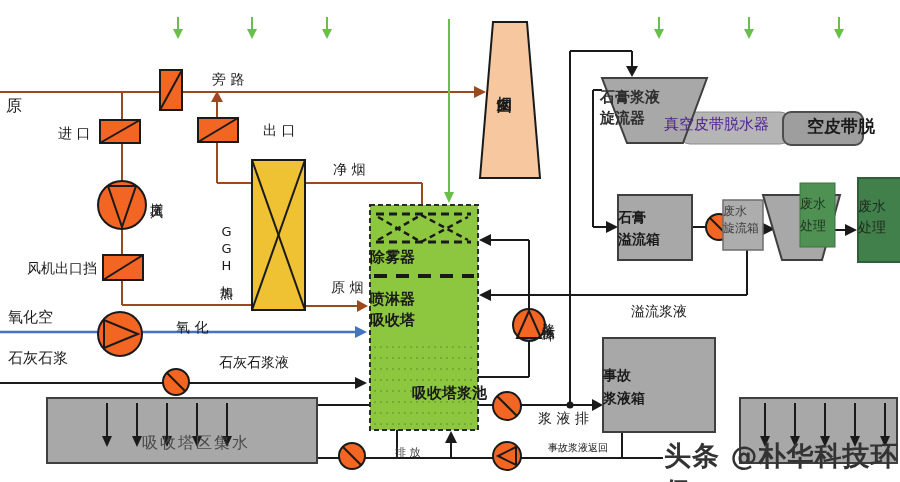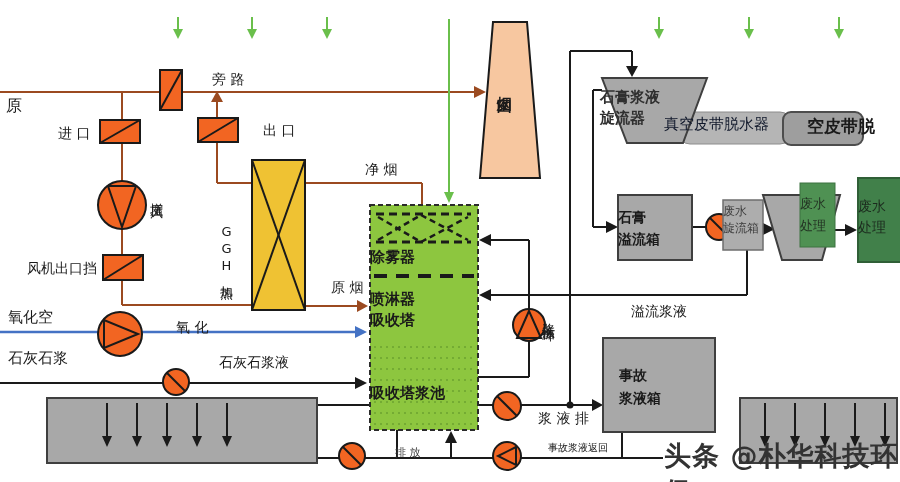--- a/index.html
+++ b/index.html
@@ -207,62 +207,63 @@
       <circle cx="507" cy="456" r="14"></circle>
       <polygon points="516,447 498,456 516,465" fill="none"></polygon>
     </g>
   </g>
 </svg>
 
 <div class="lbl" style="left:6px;top:97px;font-size:16px;">原</div>
 <div class="lbl" style="left:212px;top:71px;font-size:14px;">旁 路</div>
 <div class="lbl" style="left:58px;top:125px;font-size:14px;">进 口</div>
 <div class="lbl" style="left:263px;top:122px;font-size:14px;">出 口</div>
-<div class="lbl" style="left:333px;top:161px;font-size:14px;margin-left:32px;">净 烟</div>
+<div class="lbl" style="left:333px;top:161px;font-size:14px;">净 烟</div>
 <div class="lbl" style="left:331px;top:279px;font-size:14px;">原 烟</div>
 <div class="lbl vert" style="left:148px;top:192px;font-size:13px;">增压风</div>
 <div class="lbl vert" style="left:218px;top:224px;font-size:13px;">GGH加热</div>
 <div class="lbl" style="left:27px;top:260px;font-size:14px;">风机出口挡</div>
 <div class="lbl" style="left:8px;top:309px;font-size:15px;">氧化空</div>
 <div class="lbl" style="left:176px;top:319px;font-size:14px;">氧 化</div>
 <div class="lbl" style="left:8px;top:350px;font-size:15px;">石灰石浆</div>
 <div class="lbl" style="left:219px;top:354px;font-size:14px;text-align:right;">石灰石浆液</div>
+<div class="lbl" style="left:142px;top:434px;font-size:16px;color:#4a4a4a;letter-spacing:2px;">吸收塔区集水</div>
 <div class="lbl" style="left:395px;top:447px;font-size:11px;color:#3f3f3f;">排 放</div>
 <div class="lbl" style="left:538px;top:410px;font-size:14px;">浆 液 排</div>
 <div class="lbl" style="left:548px;top:442px;font-size:10px;font-weight:400;text-align:right;">事故浆液返回</div>
 <div class="lbl" style="left:631px;top:303px;font-size:14px;">溢流浆液</div>
 <div class="lbl vert" style="left:540px;top:313px;font-size:13px;">浆液循环</div>
 
 <div class="lbl vert" style="left:495px;top:84px;font-size:15px;font-weight:700;">烟囱</div>
 <div class="lbl ctr" style="left:370px;top:291px;width:108px;font-size:15px;font-weight:600;">喷淋器</div>
 <div class="lbl ctr" style="left:370px;top:249px;width:108px;font-size:15px;font-weight:600;">除雾器</div>
 <div class="lbl ctr" style="left:370px;top:312px;width:128px;font-size:15px;font-weight:600;">吸收塔</div>
-<div class="lbl ctr" style="left:370px;top:385px;width:108px;font-size:15px;font-weight:600;">吸收塔浆池</div>
+<div class="lbl ctr" style="left:370px;top:385px;width:108px;font-size:15px;font-weight:600;padding-left:42px;">吸收塔浆池</div>
 
 <div class="lbl ctr" style="left:600px;top:87px;width:108px;font-size:15px;font-weight:700;color:#2f2f2f;line-height:21px;">
   <span>石膏浆液</span><br>
   <span>旋流器</span>
 </div>
-<div class="lbl" style="left:664px;top:116px;font-size:15px;color:#0f172a;">真空皮带脱水器</div>
+<div class="lbl" style="left:664px;top:116px;font-size:15px;color:#4c1d95;">真空皮带脱水器</div>
 <div class="lbl ctr" style="left:783px;top:117px;width:80px;font-size:17px;font-weight:700;margin-left:24px;">空皮带脱</div>
 <div class="lbl ctr" style="left:618px;top:206px;width:74px;font-size:14px;font-weight:600;line-height:22px;">
   <span>石膏</span><br>
   <span>溢流箱</span>
 </div>
 <div class="lbl ctr" style="left:723px;top:203px;width:40px;font-size:12px;color:#3d3d3d;line-height:17px;">
   <span>废水</span><br>
   <span>旋流箱</span>
 </div>
 <div class="lbl ctr" style="left:800px;top:193px;width:35px;font-size:13px;color:#233323;line-height:22px;">
   <span>废水</span><br>
   <span>处理</span>
 </div>
 <div class="lbl ctr" style="left:858px;top:196px;width:48px;font-size:14px;color:#1c2b1e;line-height:21px;">
   <span>废水</span><br>
   <span>处理</span>
 </div>
-<div class="lbl ctr" style="left:603px;top:364px;width:103px;font-size:14px;font-weight:600;line-height:23px;margin-left:16px;">
+<div class="lbl ctr" style="left:603px;top:364px;width:103px;font-size:14px;font-weight:600;line-height:23px;">
   <span>事故</span><br>
   <span>浆液箱</span>
 </div>
 
 <div class="wm" style="left:664px;top:438px;font-size:27px;">头条 @朴华科技环保</div>
 </div>
 
 </body></html>

